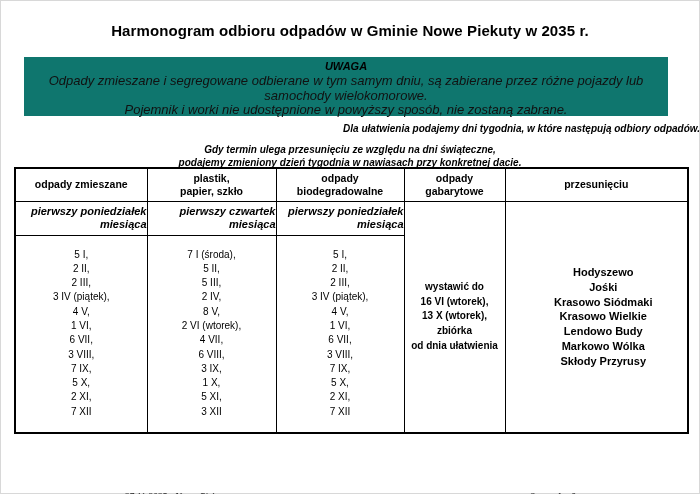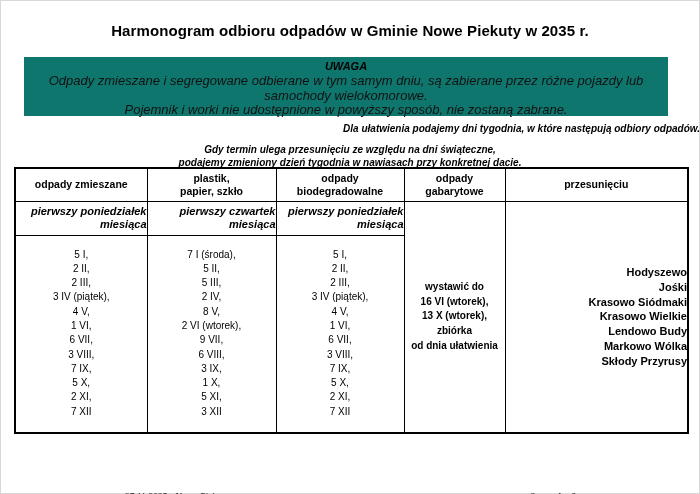--- a/index.html
+++ b/index.html
@@ -64,21 +64,21 @@
     font-size:10px; font-weight:normal; line-height:14.3px;
   }
   .small-note { font-size:10px; }
   td.bulky-cell {
     vertical-align:middle; text-align:center;
   }
   .bulky-cell .li-line {
     font-size:10px; font-weight:bold; line-height:14.8px;
   }
   td.places-cell {
-    vertical-align:middle; text-align:right; padding-left:14px;
+    vertical-align:middle; text-align:center; padding-left:14px;
   }
   .places-cell .li-line {
     font-size:11px; font-weight:bold; line-height:14.7px;
   }
 
   .footer {
     position:absolute; top:466px; left:0; width:700px;
     font-family:"Liberation Serif", serif; font-size:9.5px; color:#222;
   }
   .footer-left { position:absolute; left:125px; top:0;margin-top:26px; }
@@ -163,21 +163,21 @@
           <div class="li-line">2 XI,</div>
           <div class="li-line">7 XII</div>
         </td>
     <td class="dates-cell">
           <div class="li-line"><span>7 I </span><span class="small-note">(środa),</span></div>
           <div class="li-line">5 II,</div>
           <div class="li-line">5 III,</div>
           <div class="li-line">2 IV,</div>
           <div class="li-line">8 V,</div>
           <div class="li-line"><span>2 VI </span><span class="small-note">(wtorek),</span></div>
-          <div class="li-line">9 VII,</div>
+          <div class="li-line">4 VII,</div>
           <div class="li-line">6 VIII,</div>
           <div class="li-line">3 IX,</div>
           <div class="li-line">1 X,</div>
           <div class="li-line">5 XI,</div>
           <div class="li-line">3 XII</div>
         </td>
     <td class="dates-cell">
           <div class="li-line">5 I,</div>
           <div class="li-line">2 II,</div>
           <div class="li-line">2 III,</div>

